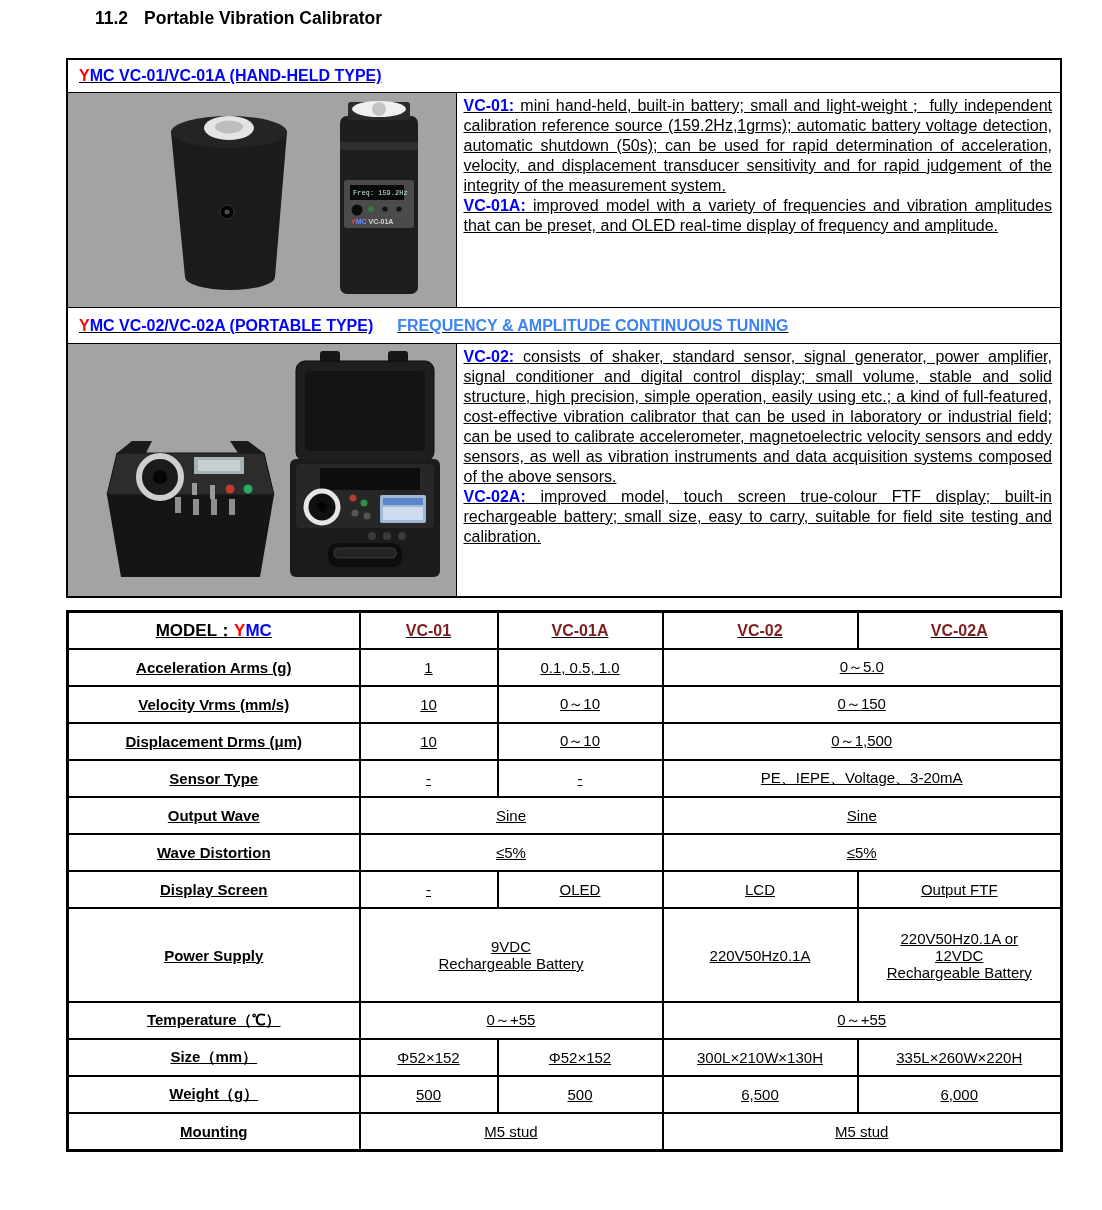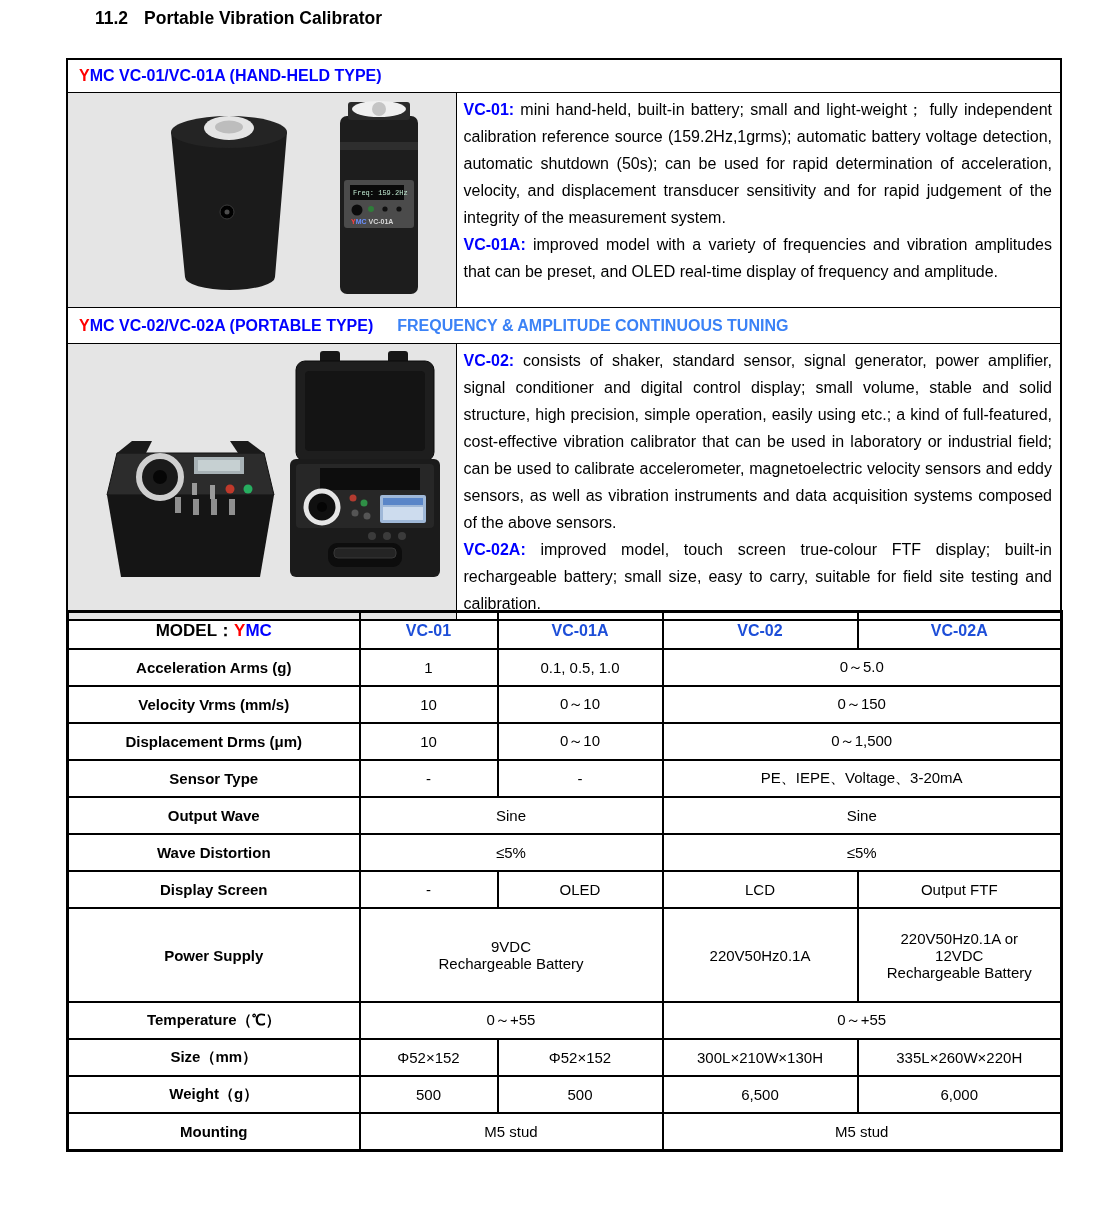--- a/index.html
+++ b/index.html
@@ -4,42 +4,42 @@
 <style>
   html,body{margin:0;padding:0;background:#fff;}
   .page{
     position:relative;width:1102px;height:1210px;background:#ffffff;
     font-family:"Liberation Sans",sans-serif;color:#000;overflow:hidden;
   }
   .title{position:absolute;left:95px;top:8px;font-size:17.5px;font-weight:bold;}
   .title .no{margin-right:16px;}
 
   
-  table{border-collapse:collapse;}
+  table{border-collapse:collapse;text-decoration:underline;}
   .t1{position:absolute;left:66px;top:58px;width:994px;table-layout:fixed;
       border:2px solid #000;}
   .t1 td{border:1px solid #000;vertical-align:top;}
   .t1 .hdr{height:30px;vertical-align:middle;padding-left:11px;
            font-size:16px;font-weight:bold;color:#0000ff;}
   .t1 .hdr .black{color:#3b82f6;margin-left:24px;}
   .red{color:#ff0000;}
   .blue{color:#0000ff;}
-  .photo-cell{width:389px;background:#e5e5e5;text-align:center;vertical-align:middle;}
-  .desc-cell{padding:3px 8px 2px 7px;font-size:16px;line-height:27px;
+  .photo-cell{width:389px;background:#a3a3a3;text-align:center;vertical-align:middle;}
+  .desc-cell{padding:3px 8px 2px 7px;font-size:16px;line-height:20px;
              text-align:justify;}
   .desc-cell p{margin:0;}
   .desc-cell .lbl{font-weight:bold;color:#0000ff;}
 
   
   .spec{position:absolute;left:66px;top:610px;width:994px;table-layout:fixed;
         border:3px solid #000;font-size:15px;}
   .spec td{border:2px solid #000;text-align:center;vertical-align:middle;
            padding:0 3px;}
   .spec .lab{font-weight:bold;}
-  .spec .colhdr{font-weight:bold;color:#1d4ed8;font-size:16px;}
+  .spec .colhdr{font-weight:bold;color:#7f1d1d;font-size:16px;}
   .spec .modelhdr{font-size:17px;font-weight:bold;}
   .r35 td{height:35px;}
   .r46 td{height:46px;}
   .r92 td{height:92px;}
   .rhdr td{height:35px;}
 </style>
 </head>
 <body>
 
 <div class="page">

